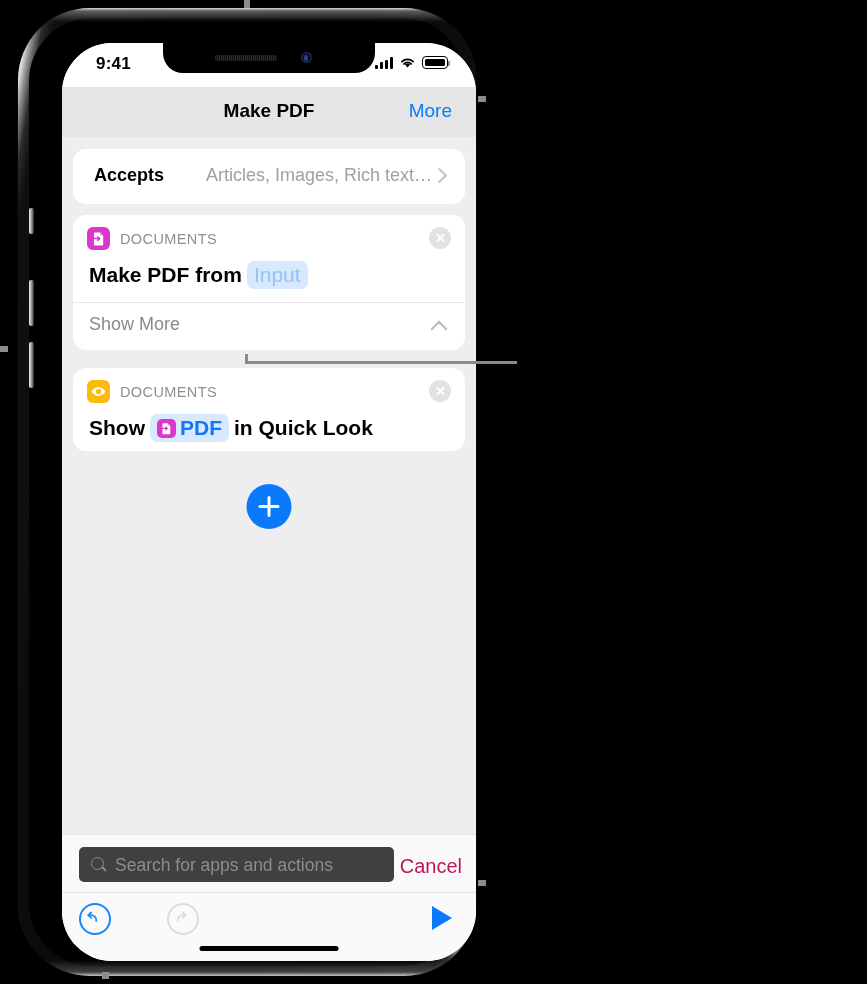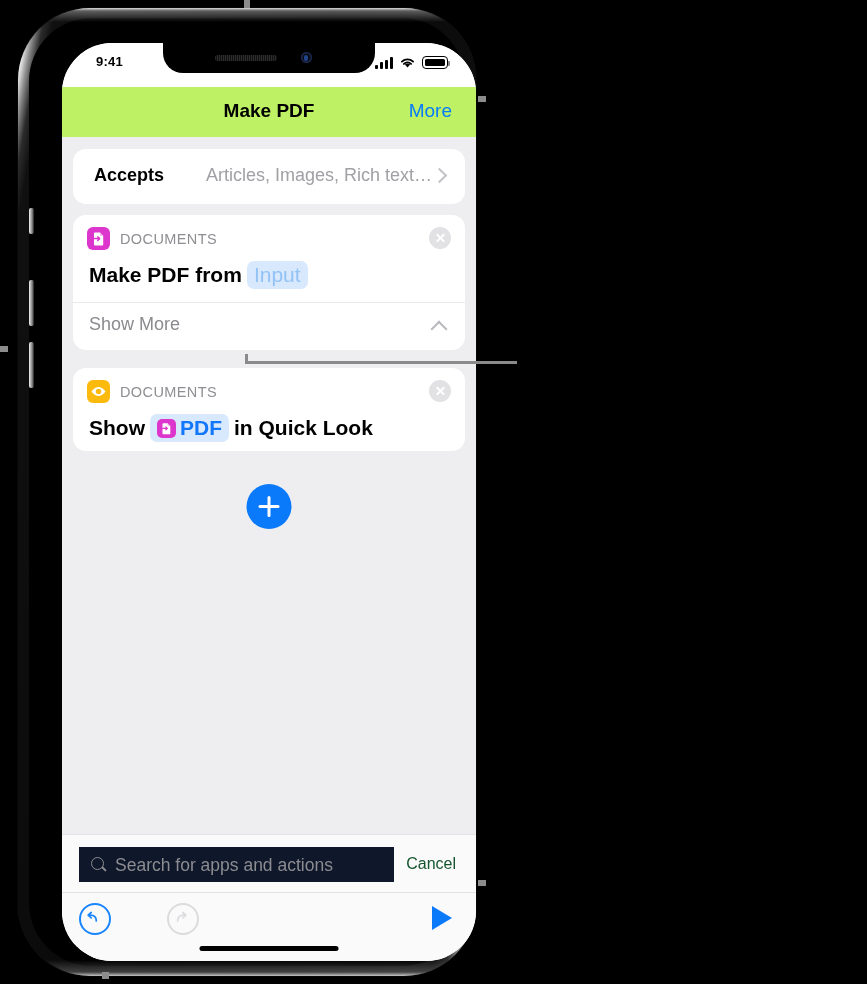--- a/index.html
+++ b/index.html
@@ -143,21 +143,21 @@
     position: absolute;
     top: 0; left: 0; right: 0;
     height: 44px;
     z-index: 25;
     background: #ffffff;
   }
   .status-time {
     position: absolute;
     left: 34px;
     top: 11px;
-    font-size: 13px;
+    font-size: 17px;
     font-weight: bold;
     color: #000;
     letter-spacing: 0.2px;
   }
   .status-right {
     position: absolute;
     right: 28px;
     top: 13px;
     display: flex;
     align-items: center;
@@ -190,21 +190,21 @@
     width: 100%; height: 100%;
     background: #000;
     border-radius: 1.6px;
   }
 
   
   .navbar {
     position: absolute;
     top: 44px; left: 0; right: 0;
     height: 50px;
-    background: #bef264;
+    background: #e5e5e5;
     z-index: 20;
   }
   .nav-title {
     position: absolute;
     left: 0; right: 0;
     top: 13px;
     text-align: center;
     font-size: 19px;
     font-weight: bold;
     color: #000;
@@ -392,22 +392,22 @@
     background: #fafafa;
     border-top: 1px solid #e3e3e5;
     z-index: 15;
   }
   .search-field {
     position: absolute;
     left: 17px;
     top: 12px;
     width: 315px;
     height: 35px;
-    border-radius: 0;
-    background: #0f172a;
+    border-radius: 5px;
+    background: #404040;
   }
   .search-ico {
     position: absolute;
     left: 12px; top: 10px;
     width: 11px; height: 11px;
     border: 1.9px solid #8c8c91;
     border-radius: 50%;
   }
   .search-ico::after {
     content: "";
@@ -420,24 +420,24 @@
   }
   .search-ph {
     position: absolute;
     left: 36px;
     top: 8px;
     font-size: 17.5px;
     color: #8c8c91;
   }
   .cancel-btn {
     position: absolute;
-    right: 20px;
+    right: 14px;
     top: 20px;
-    font-size: 16px;
-    color: #14532d;
+    font-size: 20px;
+    color: #be185d;
     cursor: pointer;
   }
 
   .toolbar {
     position: absolute;
     bottom: 0;
     left: 0; right: 0;
     height: 68px;
     background: #fafafa;
     border-top: 1px solid #e3e3e5;

